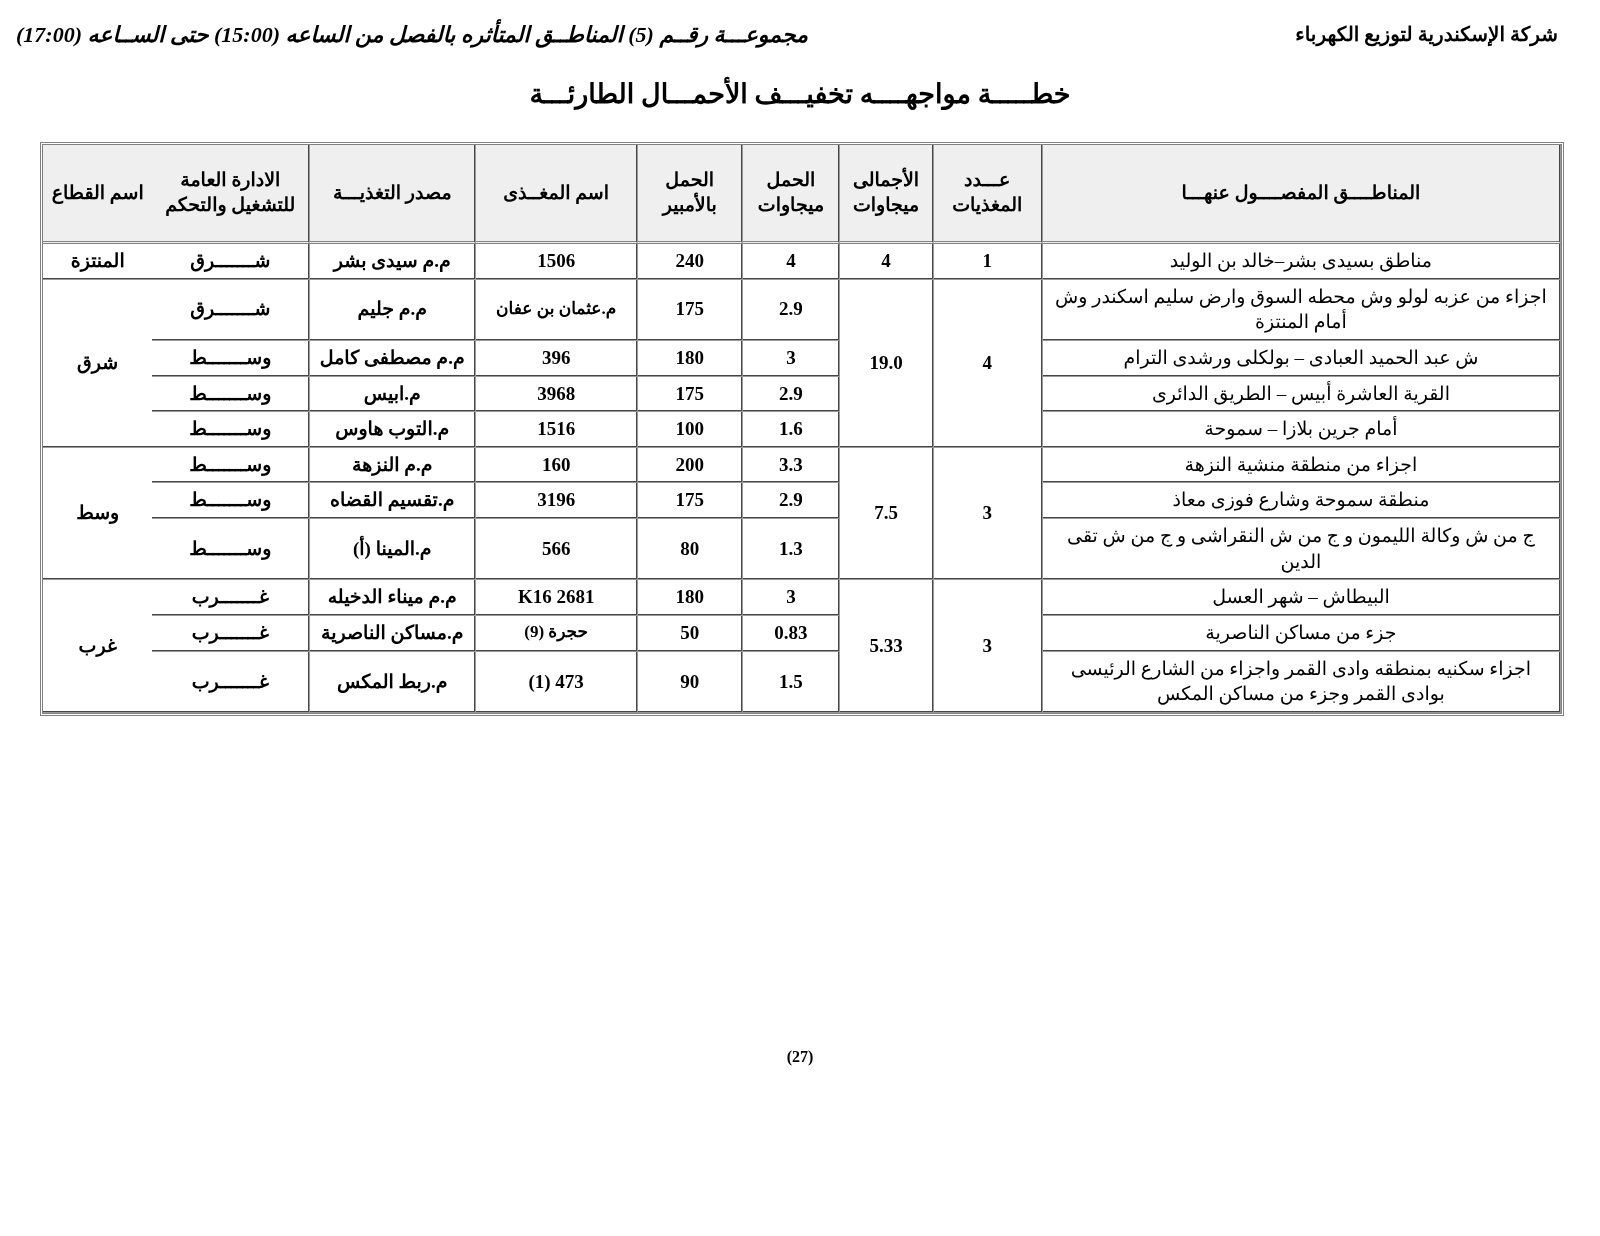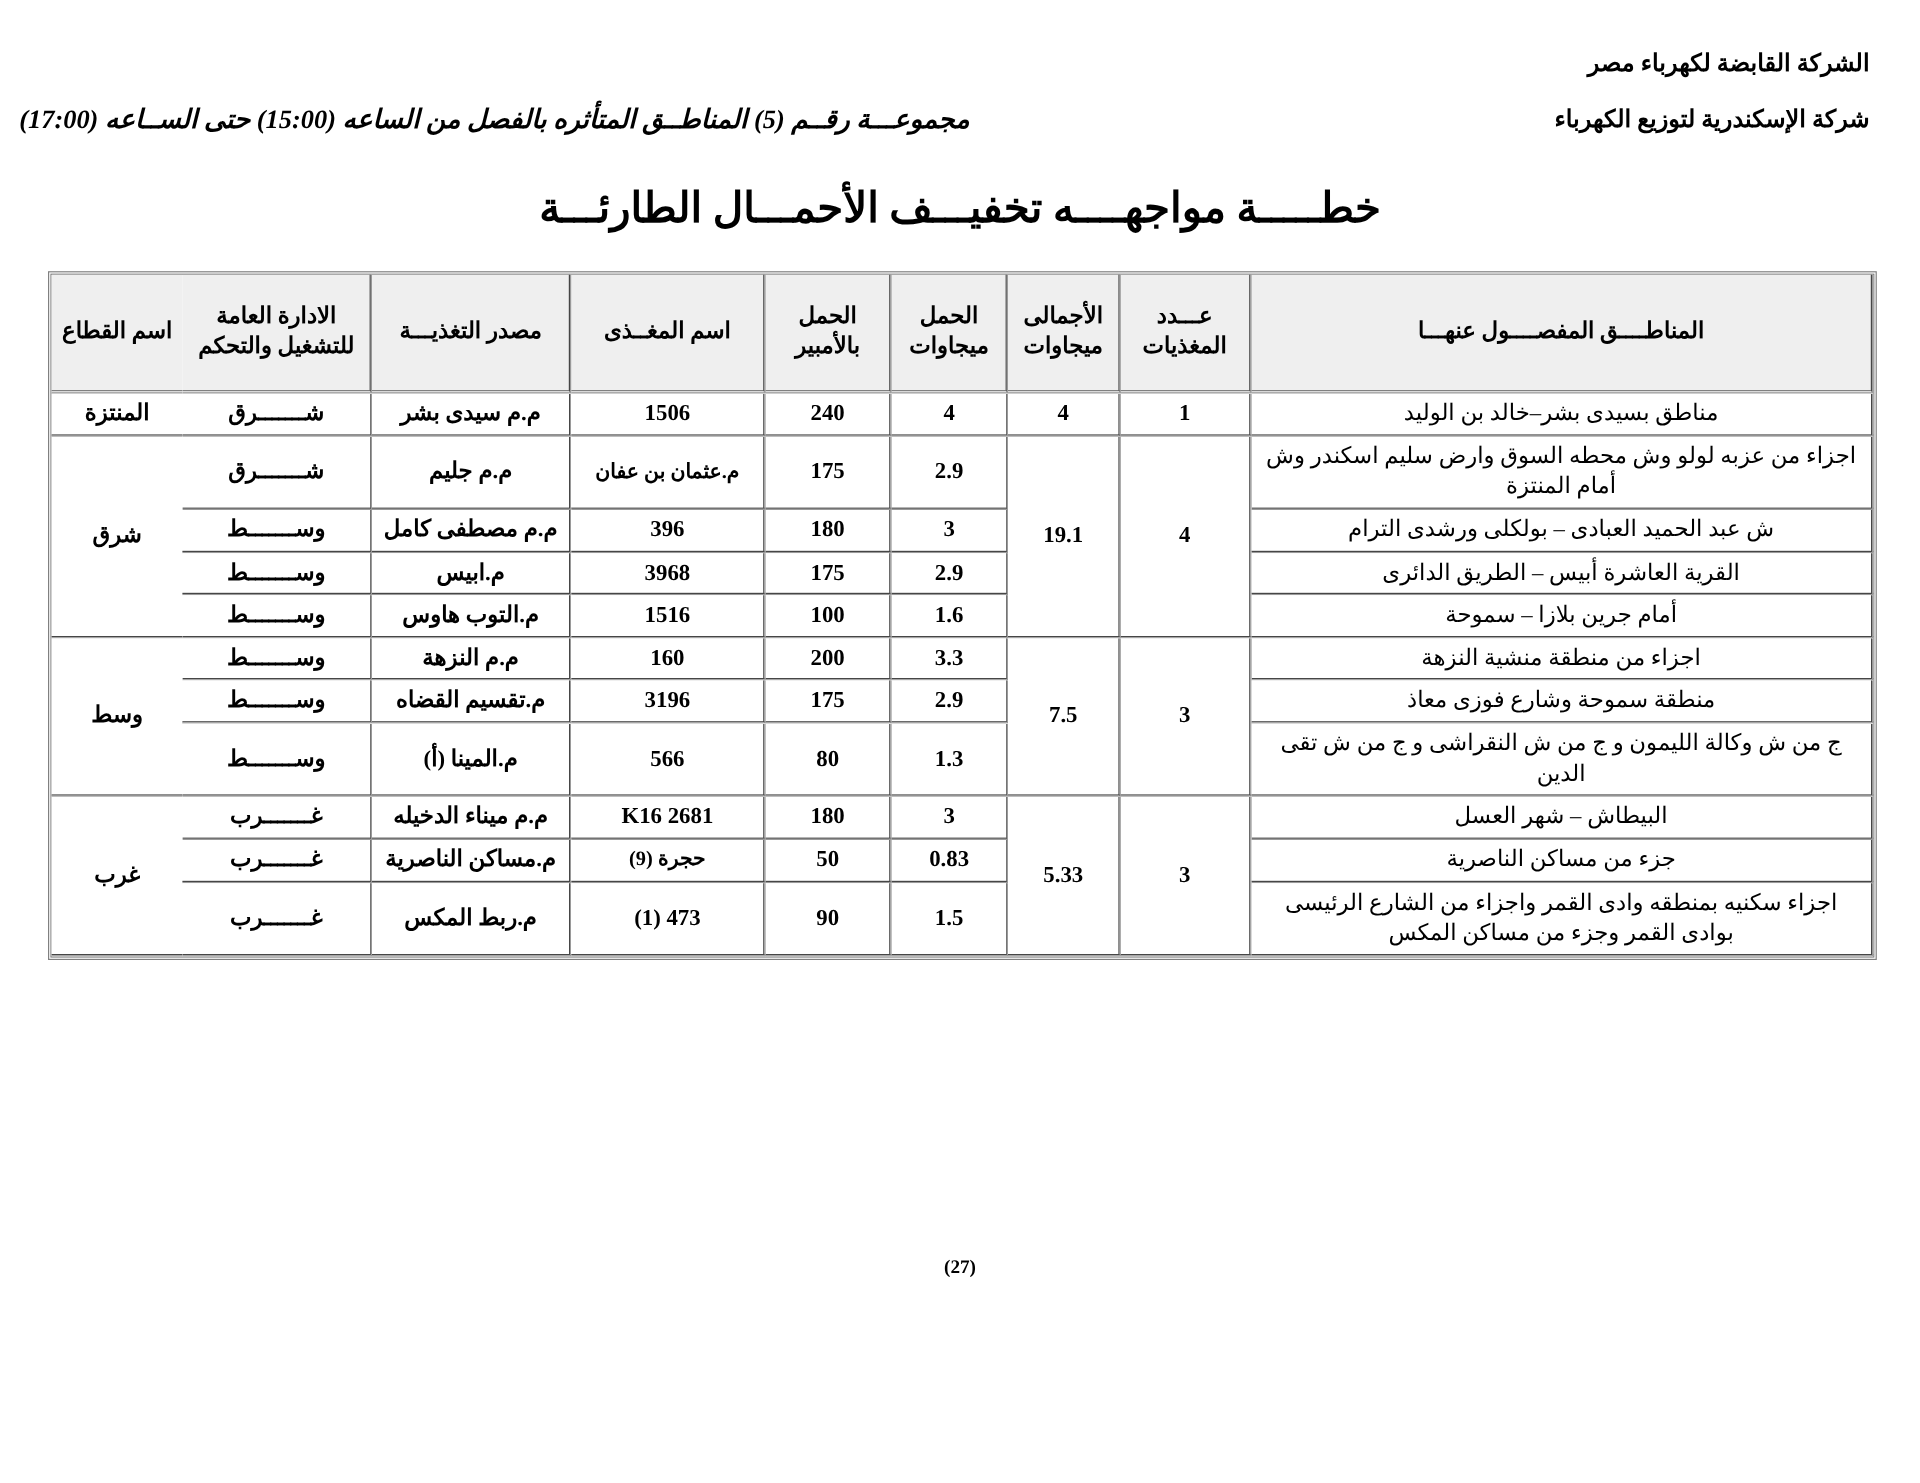--- a/index.html
+++ b/index.html
@@ -54,24 +54,24 @@
     align-self: flex-start;
     font-style: italic;
   }
 
   .hdr-line-2 .group-line {
     padding-right: 180px;
   }
 
   .doc-title {
     text-align: center;
-    font-size: 35px;
+    font-size: 27px;
     font-weight: bold;
     letter-spacing: 0px;
-    margin-top: 40px;
+    margin-top: 30px;
     margin-bottom: 0;
   }
 
   
   .table-wrap {
     margin: 32px 36px 0 36px;
   }
 
   table.plan {
     border-collapse: separate;
@@ -174,23 +174,20 @@
     text-align: center;
     font-size: 16px;
     font-weight: bold;
   }
 </style>
 </head>
 <body>
 
 <div class="page">
 
-  <div class="hdr-row hdr-line-1">
-    <div class="org-name">الشركة القابضة لكهرباء مصر</div>
-  </div>
 
   <div class="hdr-row hdr-line-2">
     <div class="org-name">شركة الإسكندرية لتوزيع الكهرباء</div>
     <div class="group-line">مجموعـــة رقــم (5) المناطــق المتأثره بالفصل من الساعه (15:00) حتى الســاعه (17:00)</div>
   </div>
 
   <div class="doc-title">خطـــــة مواجهــــه تخفيـــف الأحمـــال الطارئـــة</div>
 
   <div class="table-wrap">
     <table class="plan">
@@ -243,21 +240,21 @@
           <td class="num">240</td>
           <td class="feeder">1506</td>
           <td class="source">م.م سيدى بشر</td>
           <td class="admin">شـــــــرق</td>
           <td class="sector lastcol">المنتزة</td>
         </tr>
 
         <tr>
           <td class="areas">اجزاء من عزبه لولو وش محطه السوق وارض سليم اسكندر وش أمام المنتزة</td>
           <td class="count" rowspan="4">4</td>
-          <td class="total" rowspan="4">19.1</td>
+          <td class="total" rowspan="4">19.0</td>
           <td class="num">2.9</td>
           <td class="num">175</td>
           <td class="feeder ar">م.عثمان بن عفان</td>
           <td class="source">م.م جليم</td>
           <td class="admin">شـــــــرق</td>
           <td class="sector lastcol" rowspan="4">شرق</td>
         </tr>
 
         <tr>
           <td class="areas">ش عبد الحميد العبادى – بولكلى ورشدى الترام</td>

